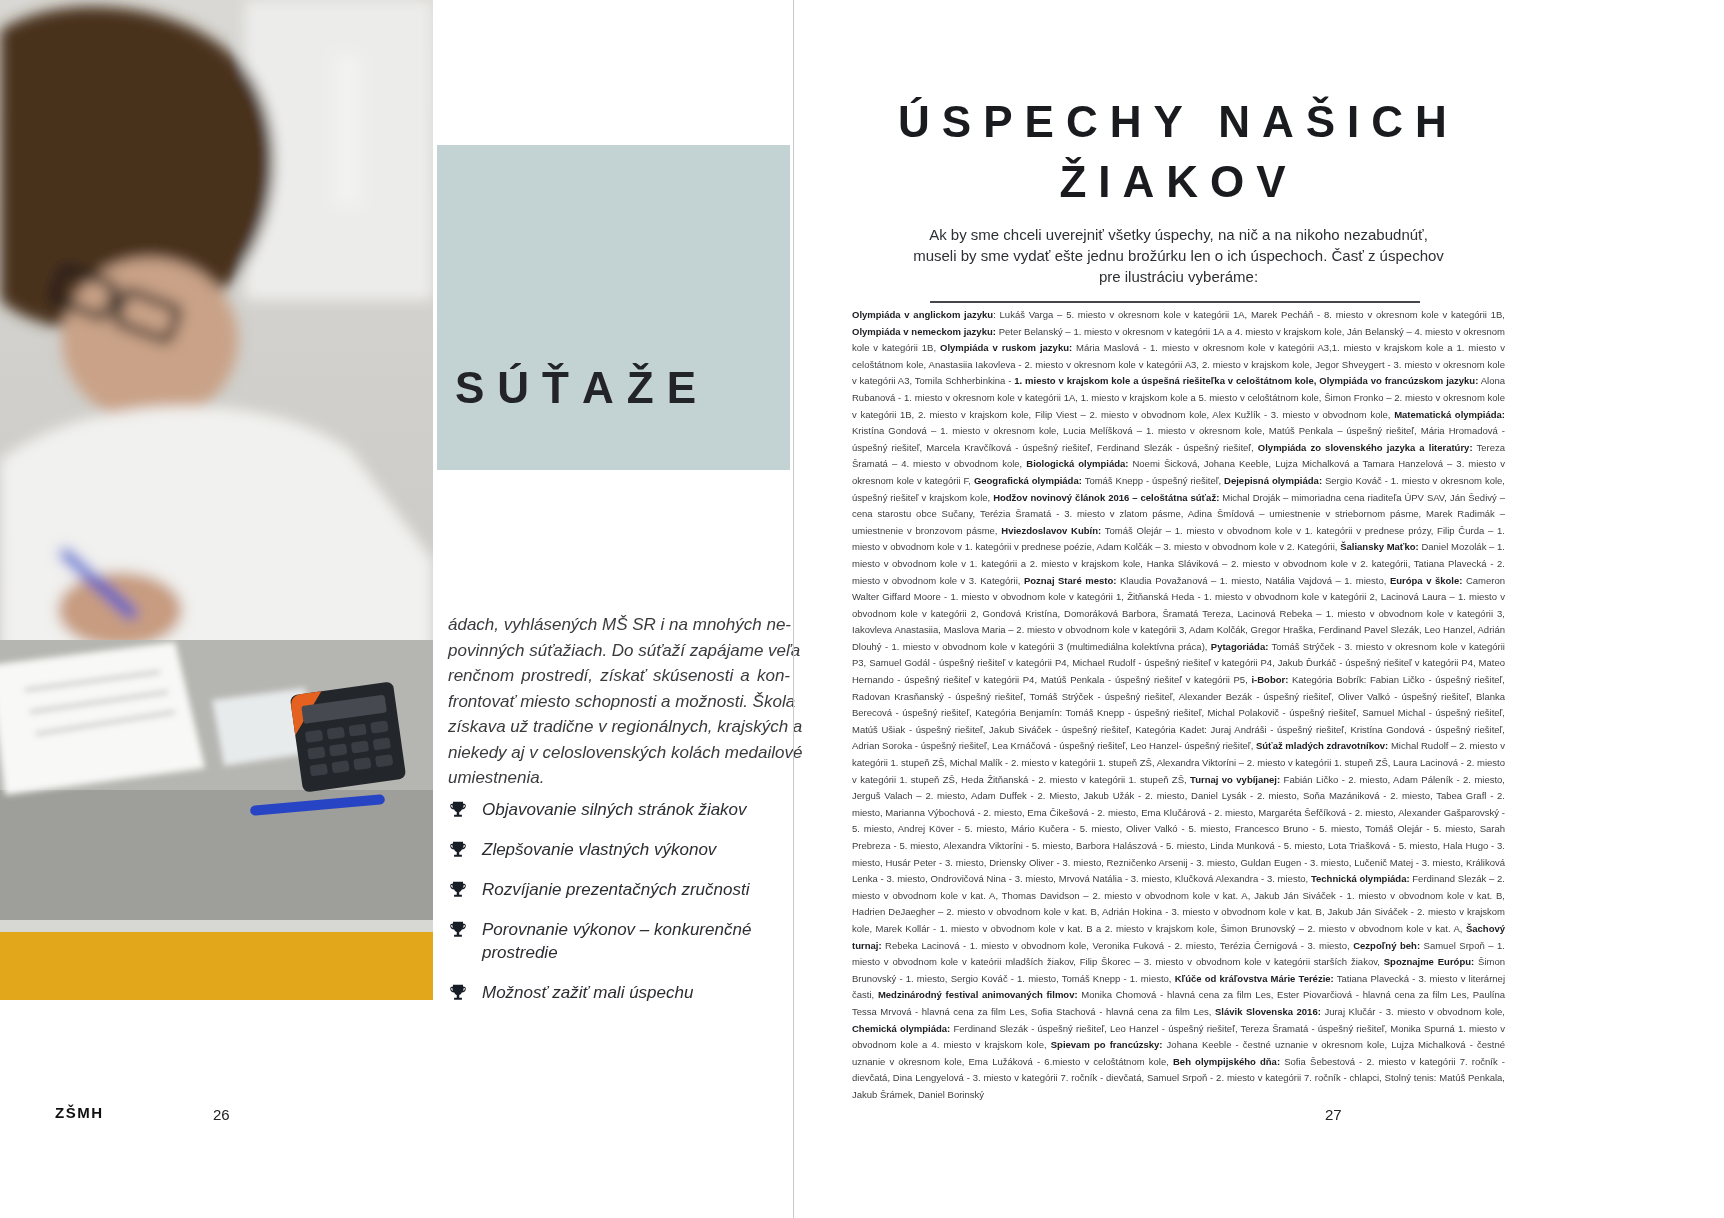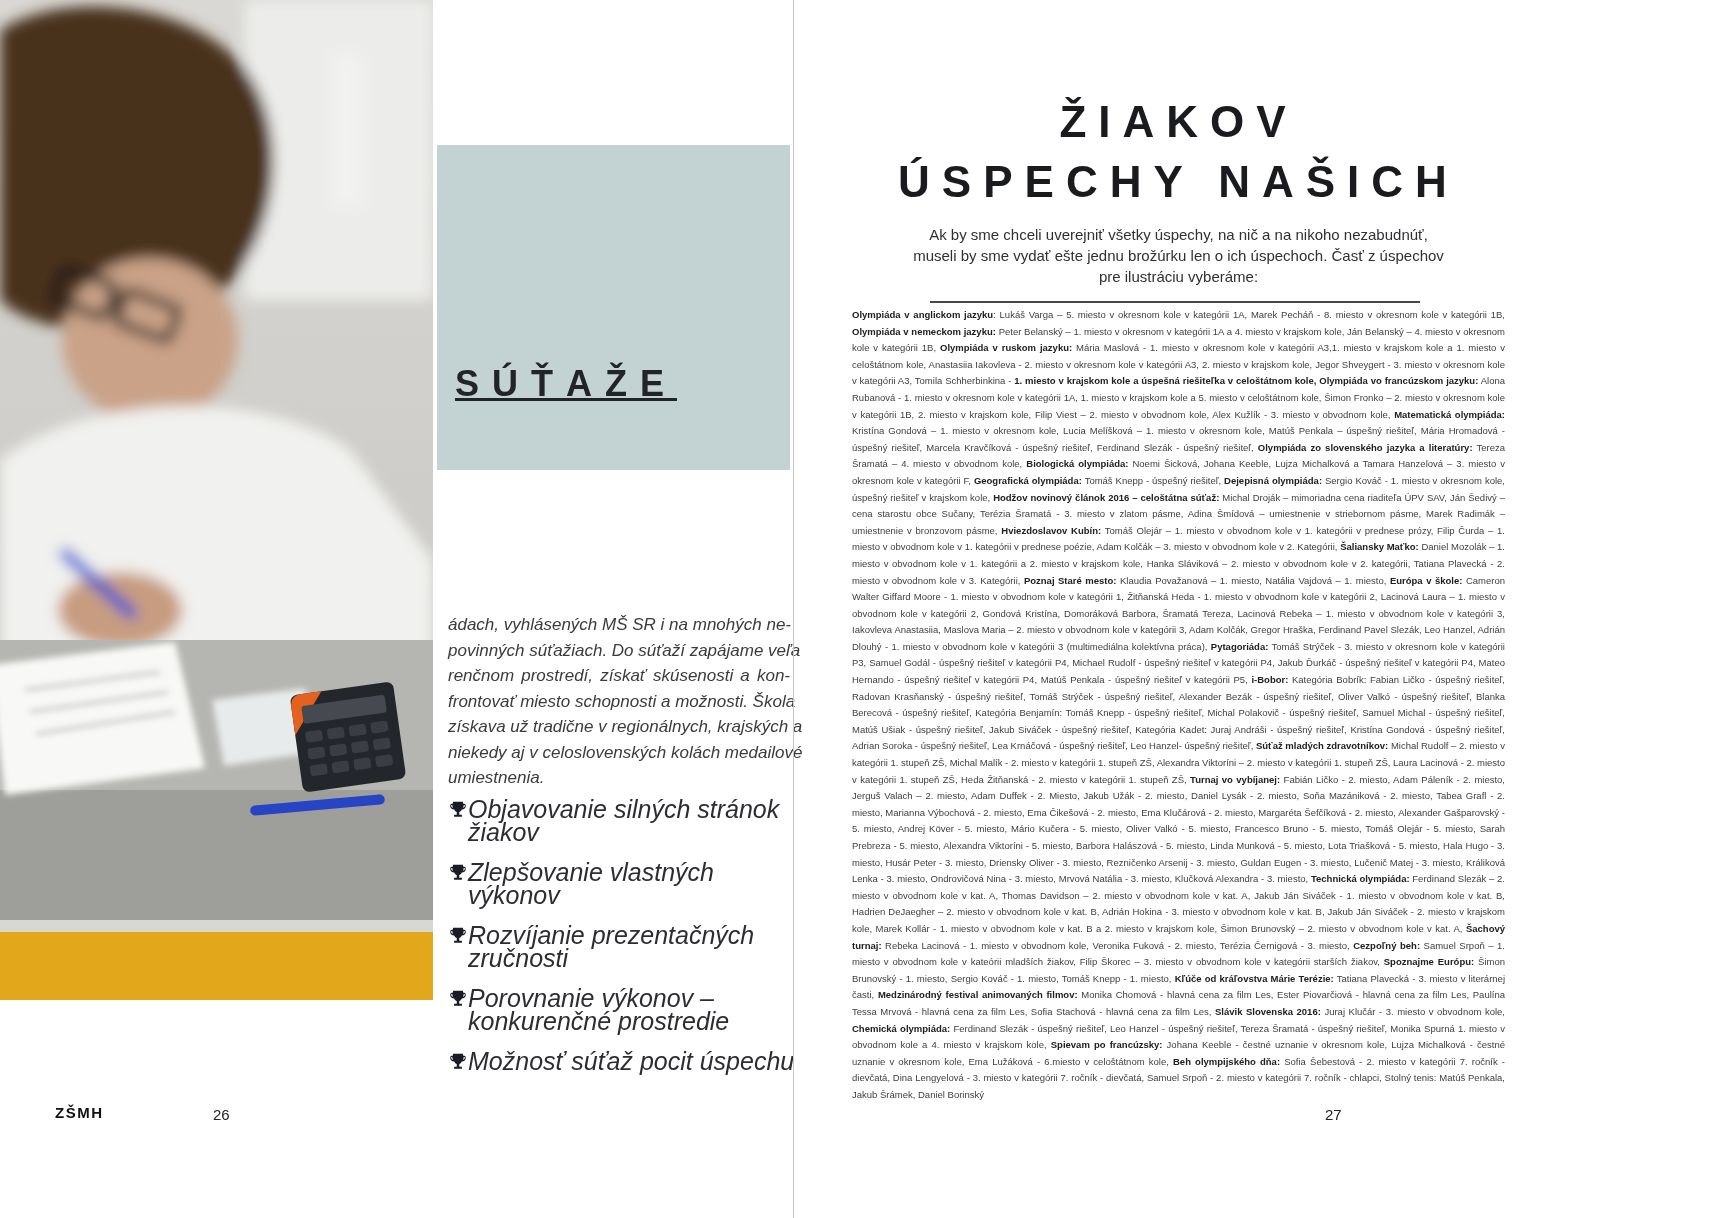--- a/index.html
+++ b/index.html
@@ -5,32 +5,32 @@
   html,body{margin:0;padding:0;}
   body{
     width:1724px;height:1218px;position:relative;background:#ffffff;
     font-family:"Liberation Sans",sans-serif;overflow:hidden;color:#222;
   }
   
   .photo-wrap{position:absolute;left:0;top:0;width:433px;height:1000px;overflow:hidden;}
   .teal-box{position:absolute;left:437px;top:145px;width:353px;height:325px;}
   .suetaze-title{
     position:absolute;left:18px;top:218px;
-    font-size:36px;font-weight:700;letter-spacing:13px;color:#232427;white-space:nowrap;text-decoration:underline;
+    font-size:44px;font-weight:700;letter-spacing:13px;color:#232427;white-space:nowrap;
   }
   .left-intro{
     position:absolute;left:448px;top:612px;width:342px;
     font-style:italic;font-size:17px;line-height:25.5px;color:#3b3b3e;
   }
   .ital-line{text-align:justify;text-align-last:justify;white-space:nowrap;}
   .ital-line.last{text-align-last:left;}
   .bullets{position:absolute;left:448px;top:798px;width:352px;list-style:none;margin:0;padding:0;}
   .bullet-item{
-    display:flex;align-items:flex-start;margin-bottom:17px;
-    font-style:italic;font-size:25px;line-height:23px;color:#2c2d31;
+    display:flex;align-items:flex-start;gap:14px;margin-bottom:17px;
+    font-style:italic;font-size:17px;line-height:23px;color:#2c2d31;
   }
   .bullet-item svg{flex:0 0 auto;margin-top:2px;}
   
   .gutter-line{position:absolute;left:793px;top:0;width:1px;height:1218px;background:#c9c9c9;}
   
   .rp-title{
     position:absolute;left:852px;top:92px;width:653px;text-align:center;
     font-size:44px;font-weight:700;letter-spacing:12px;line-height:60px;color:#1a1b1e;
   }
   .rp-intro{
@@ -149,32 +149,32 @@
     <li class="bullet-item">
       <svg class="trophy" width="20" height="20" viewBox="0 0 24 24" fill="#171d27">
         <path d="M6 2h12v2.2c1.9 0 3.4 1 3.4 2.9 0 2.3-2.1 4.2-4.8 4.4-.9 1.6-2 2.7-3.1 3v3.3h3.2V20H7.3v-2.2h3.2v-3.3c-1.1-.3-2.2-1.4-3.1-3C4.7 11.3 2.6 9.4 2.6 7.1c0-1.9 1.5-2.9 3.4-2.9V2zm-1.5 4c-.5 0-.8.4-.8 1 0 1 .9 2 2.3 2.3-.5-1.1-.8-2.2-.9-3.3h-.6zm15 0h-.6c-.1 1.1-.4 2.2-.9 3.3 1.4-.3 2.3-1.3 2.3-2.3 0-.6-.3-1-.8-1z"></path>
       </svg>
       <span>Porovnanie výkonov – konkurenčné prostredie</span>
     </li>
     <li class="bullet-item">
       <svg class="trophy" width="20" height="20" viewBox="0 0 24 24" fill="#171d27">
         <path d="M6 2h12v2.2c1.9 0 3.4 1 3.4 2.9 0 2.3-2.1 4.2-4.8 4.4-.9 1.6-2 2.7-3.1 3v3.3h3.2V20H7.3v-2.2h3.2v-3.3c-1.1-.3-2.2-1.4-3.1-3C4.7 11.3 2.6 9.4 2.6 7.1c0-1.9 1.5-2.9 3.4-2.9V2zm-1.5 4c-.5 0-.8.4-.8 1 0 1 .9 2 2.3 2.3-.5-1.1-.8-2.2-.9-3.3h-.6zm15 0h-.6c-.1 1.1-.4 2.2-.9 3.3 1.4-.3 2.3-1.3 2.3-2.3 0-.6-.3-1-.8-1z"></path>
       </svg>
-      <span>Možnosť súťaž pocit úspechu</span>
+      <span>Možnosť zažiť mali úspechu</span>
     </li>
   </ul>
 
 <div class="footer-brand">ZŠMH</div>
 <div class="footer-page-left">26</div>
 
 <div class="gutter-line"></div>
 
 <div class="rp-title">
+  <div>ÚSPECHY NAŠICH</div>
   <div>ŽIAKOV</div>
-  <div>ÚSPECHY NAŠICH</div>
 </div>
 
 <div class="rp-intro">
     <div>Ak by sme chceli uverejniť všetky úspechy, na nič a na nikoho nezabudnúť,</div>
     <div>museli by sme vydať ešte jednu brožúrku len o ich úspechoch. Časť z úspechov</div>
     <div>pre ilustráciu vyberáme:</div>
   </div>
 
 <div class="divider"></div>
 

